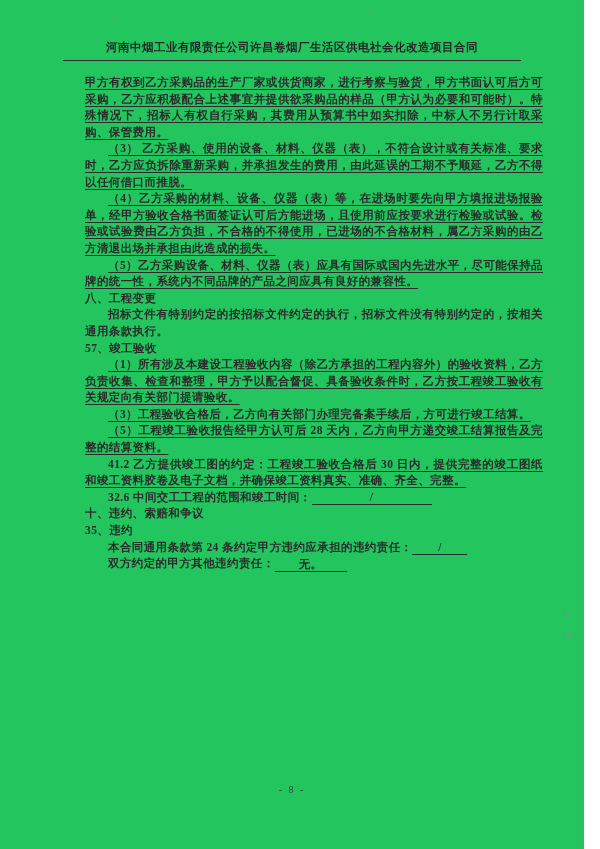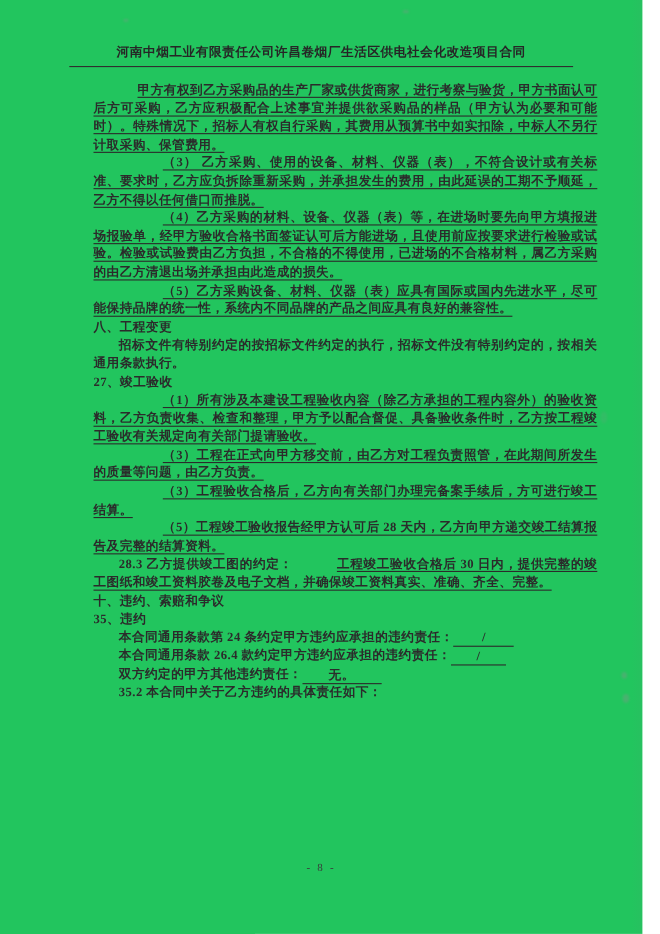--- a/index.html
+++ b/index.html
@@ -28,21 +28,20 @@
     text-align:justify;
     font-weight:600;
   }
   p.para { margin:0; padding:0; }
   p.para.indent { text-indent:2em; }
   p.para.heading { text-indent:0; font-weight:600; }
   .seg.u {
     text-decoration:underline;
     text-underline-offset:2.5px;
     text-decoration-thickness:1px;
-    margin-left:40px;
   }
   .seg.b { font-weight:800; }
   .slot {
     display:inline-block;
     border-bottom:1px solid #2b2b2b;
     text-align:center;
     text-indent:0;
     vertical-align:bottom;
     line-height:14px;
   }
@@ -70,32 +69,30 @@
     <div class="rule"></div>
   </div>
 
   <div class="content">
       <p class="para body"><span class="seg u">甲方有权到乙方采购品的生产厂家或供货商家，进行考察与验货，甲方书面认可后方可采购，乙方应积极配合上述事宜并提供欲采购品的样品（甲方认为必要和可能时）。特殊情况下，招标人有权自行采购，其费用从预算书中如实扣除，中标人不另行计取采购、保管费用。</span></p>
       <p class="para body indent"><span class="seg u">（3） 乙方采购、使用的设备、材料、仪器（表），不符合设计或有关标准、要求时，乙方应负拆除重新采购，并承担发生的费用，由此延误的工期不予顺延，乙方不得以任何借口而推脱。</span></p>
       <p class="para body indent"><span class="seg u">（4）乙方采购的材料、设备、仪器（表）等，在进场时要先向甲方填报进场报验单，经甲方验收合格书面签证认可后方能进场，且使用前应按要求进行检验或试验。检验或试验费由乙方负担，不合格的不得使用，已进场的不合格材料，属乙方采购的由乙方清退出场并承担由此造成的损失。</span></p>
       <p class="para body indent"><span class="seg u">（5）乙方采购设备、材料、仪器（表）应具有国际或国内先进水平，尽可能保持品牌的统一性，系统内不同品牌的产品之间应具有良好的兼容性。</span></p>
       <p class="para heading"><span class="seg">八、工程变更</span></p>
       <p class="para body indent"><span class="seg">招标文件有特别约定的按招标文件约定的执行，招标文件没有特别约定的，按相关通用条款执行。</span></p>
-      <p class="para heading"><span class="seg">27、竣工验收</span></p>
+      <p class="para heading"><span class="seg">57、竣工验收</span></p>
       <p class="para body indent"><span class="seg u">（1）所有涉及本建设工程验收内容（除乙方承担的工程内容外）的验收资料，乙方负责收集、检查和整理，甲方予以配合督促、具备验收条件时，乙方按工程竣工验收有关规定向有关部门提请验收。</span></p>
-      <p class="para body indent"><span class="seg u">（3）工程在正式向甲方移交前，由乙方对工程负责照管，在此期间所发生的质量等问题，由乙方负责。</span></p>
       <p class="para body indent"><span class="seg u">（3）工程验收合格后，乙方向有关部门办理完备案手续后，方可进行竣工结算。</span></p>
       <p class="para body indent"><span class="seg u">（5）工程竣工验收报告经甲方认可后 28 天内，乙方向甲方递交竣工结算报告及完整的结算资料。</span></p>
-      <p class="para body indent"><span class="seg">28.3 乙方提供竣工图的约定：</span><span class="seg u">工程竣工验收合格后 30 日内，提供完整的竣工图纸和竣工资料胶卷及电子文档，并确保竣工资料真实、准确、齐全、完整。</span></p>
+      <p class="para body indent"><span class="seg">41.2 乙方提供竣工图的约定：</span><span class="seg u">工程竣工验收合格后 30 日内，提供完整的竣工图纸和竣工资料胶卷及电子文档，并确保竣工资料真实、准确、齐全、完整。</span></p>
+      <p class="para body indent"><span class="seg">32.6 中间交工工程的范围和竣工时间：</span><span class="seg slot" style="min-width: 120px;">/</span></p>
       <p class="para heading"><span class="seg">十、违约、索赔和争议</span></p>
       <p class="para heading"><span class="seg">35、违约</span></p>
       <p class="para body indent"><span class="seg">本合同通用条款第 24 条约定甲方违约应承担的违约责任：</span><span class="seg slot" style="min-width: 55px;">/</span></p>
-      <p class="para body indent"><span class="seg">本合同通用条款 26.4 款约定甲方违约应承担的违约责任：</span><span class="seg slot" style="min-width: 50px;">/</span></p>
       <p class="para body indent"><span class="seg">双方约定的甲方其他违约责任：</span><span class="seg slot" style="min-width: 72px;">无。</span></p>
-      <p class="para body indent"><span class="seg">35.2 本合同中关于乙方违约的具体责任如下：</span></p>
     </div>
 
   <div class="footer">
     <span>- 8 -</span>
   </div>
 
   <div class="edge-shade"></div>
   <div class="speck" style="left:112px; top:17px; width:5px; height:3px;"></div>
   <div class="speck" style="left:366px; top:9px; width:6px; height:3px;"></div>
   <div class="speck" style="left:546px; top:374px; width:6px; height:11px; opacity:0.15;"></div>

